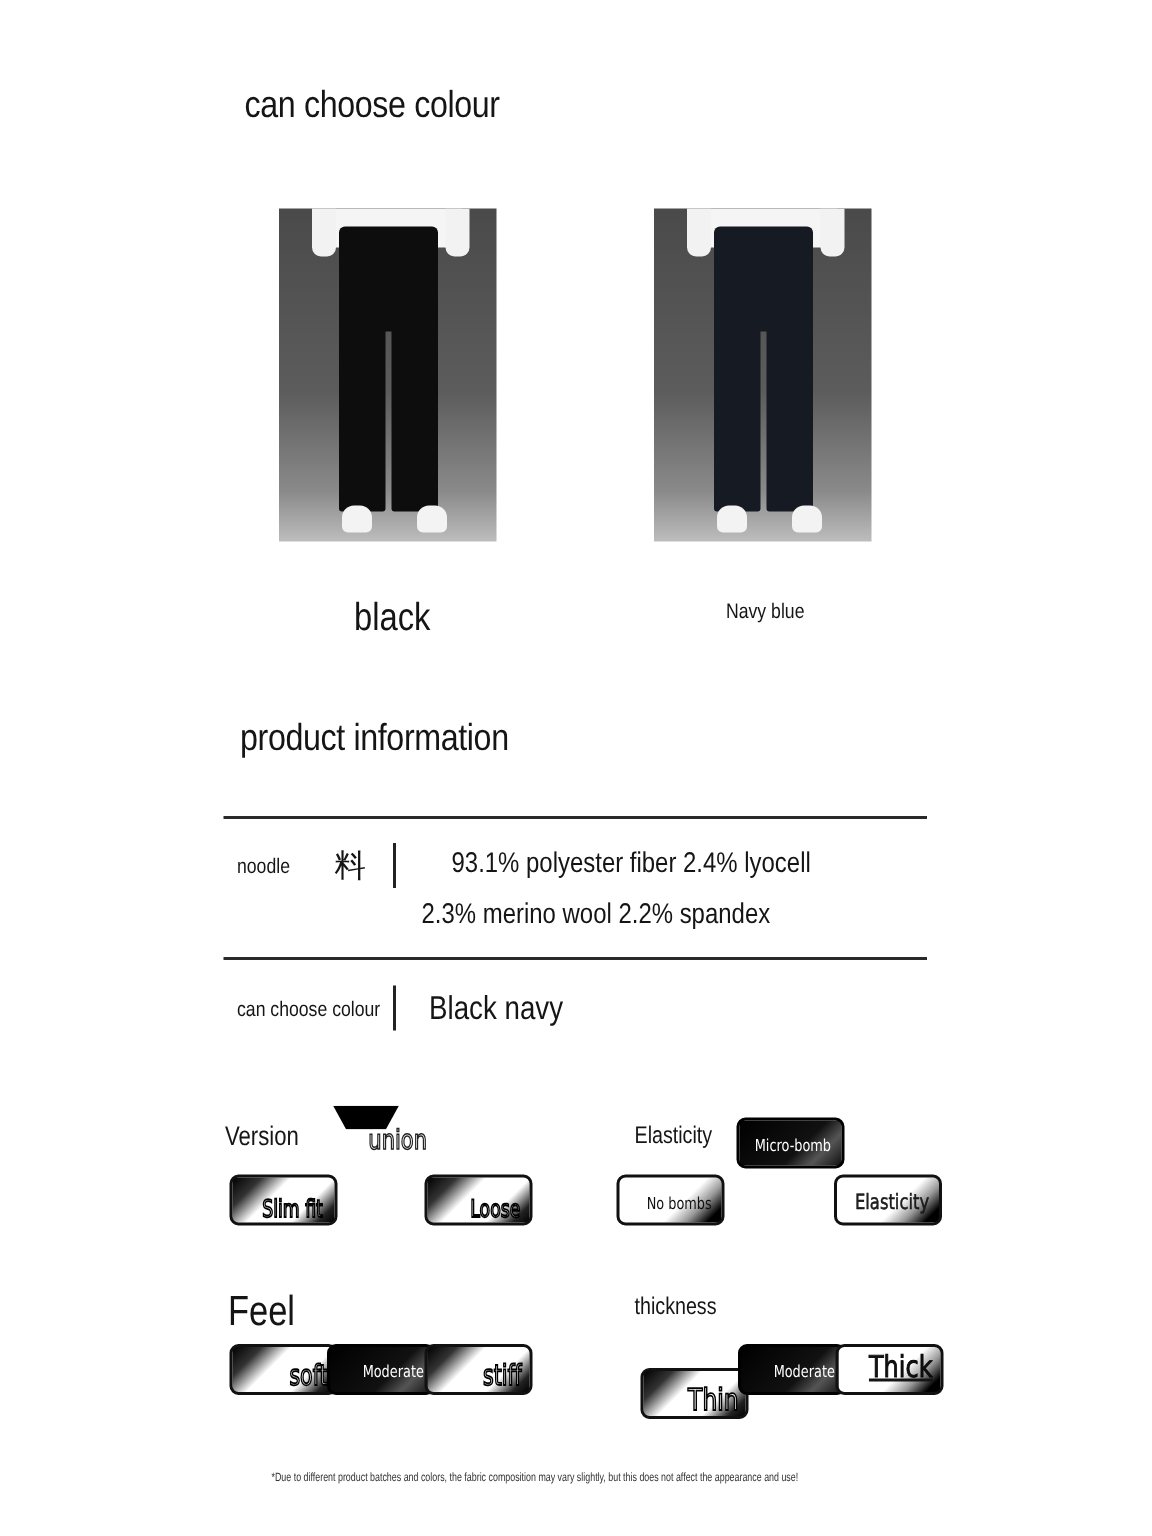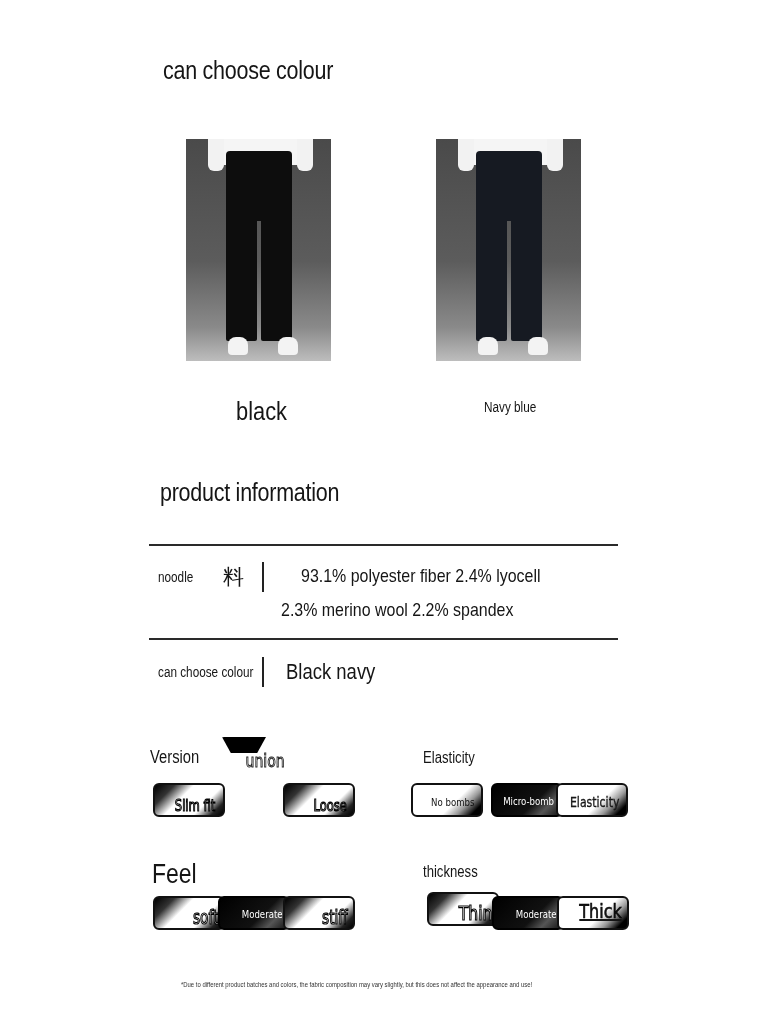--- a/index.html
+++ b/index.html
@@ -98,40 +98,40 @@
   <span class="txt">union</span>
 </div>
 <div class="badge b-light" style="left:283px; top:783px;">
   <span class="txt">Loose</span>
 </div>
 
 <div class="abs sec-label" style="left:423px; top:749px; font-size:16px;">Elasticity</div>
 <div class="badge b-white" style="left:411px; top:783px;">
   <span class="txt">No bombs</span>
 </div>
-<div class="badge b-dark" style="left:491px; top:783px;">
+<div class="badge b-dark" style="left:491px; top:745px;">
   <span class="txt">Micro-bomb</span>
 </div>
 <div class="badge b-white b-elastic" style="left:556px; top:783px;">
   <span class="txt">Elasticity</span>
 </div>
 
 <div class="abs sec-label" style="left:152px; top:858px; font-size:28px;">Feel</div>
 <div class="badge b-light" style="left:153px; top:896px;">
   <span class="txt" style="font-size:19px;">soft</span>
 </div>
 <div class="badge b-dark" style="left:218px; top:896px;">
   <span class="txt">Moderate</span>
 </div>
 <div class="badge b-light" style="left:283px; top:896px;">
   <span class="txt" style="font-size:19px;">stiff</span>
 </div>
 
 <div class="abs sec-label" style="left:423px; top:863px; font-size:16px;">thickness</div>
-<div class="badge b-light b-thin" style="left:427px; top:892px;">
+<div class="badge b-light b-thin" style="left:427px; top:912px;">
   <span class="txt">Thin</span>
 </div>
 <div class="badge b-dark" style="left:492px; top:896px;">
   <span class="txt">Moderate</span>
 </div>
 <div class="badge b-white b-thick" style="left:557px; top:896px;text-decoration:underline;">
   <span class="txt">Thick</span>
 </div>
 
 <div class="abs" style="left:181px; top:980px; font-size:8px; transform:scaleX(0.74); transform-origin:left center; white-space:nowrap; color:#333;">*Due to different product batches and colors, the fabric composition may vary slightly, but this does not affect the appearance and use!</div>

